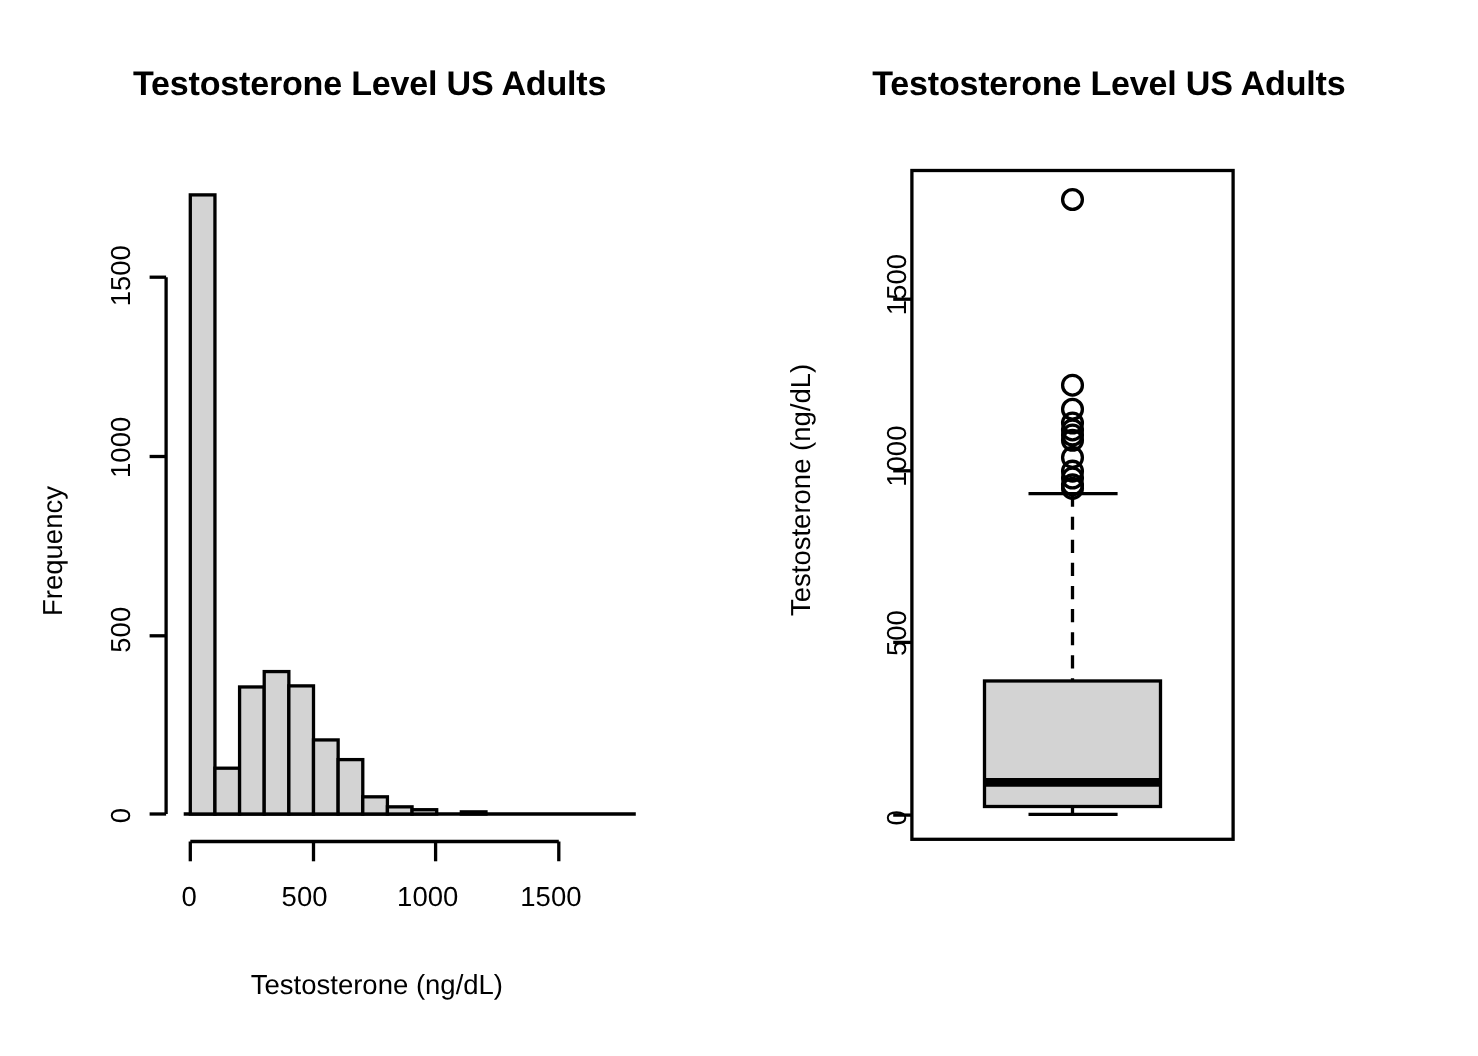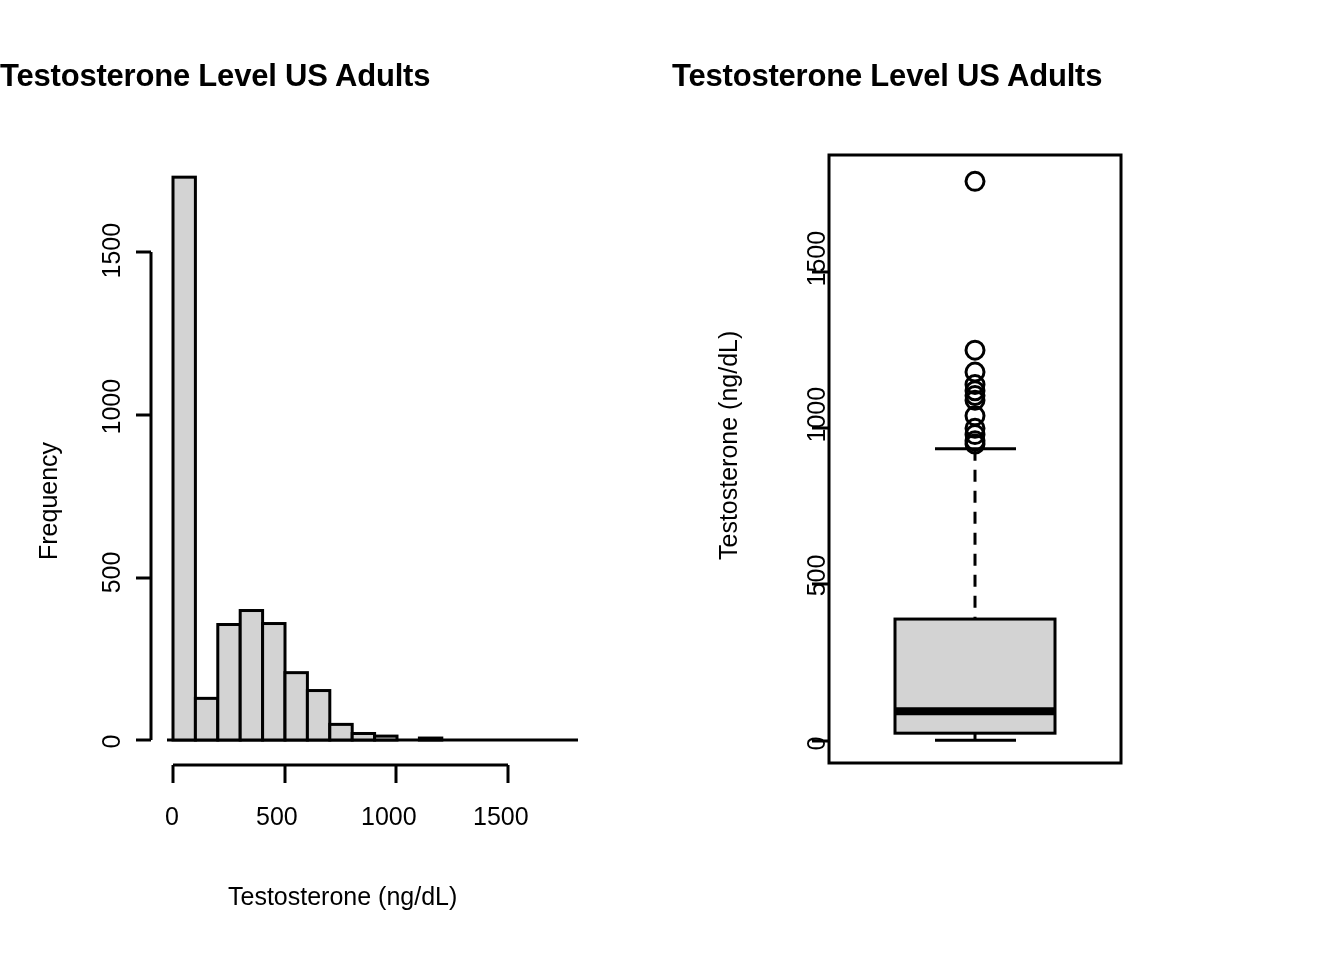--- a/index.html
+++ b/index.html
@@ -26,20 +26,21 @@
     height: 960px;
   }
   #panel-hist { left: 0; width: 672px; }
   #panel-box  { left: 672px; width: 672px; }
 
   .plot-title {
     position: absolute;
     top: 58px;
     left: 0;
     width: 100%;
+    text-align: center;
     font-size: 31px;
     font-weight: bold;
     letter-spacing: -0.2px;
     font-family: "Liberation Sans", sans-serif;
     white-space: nowrap;
   }
 
   .axis-label {
     position: absolute;
     font-size: 25px;

